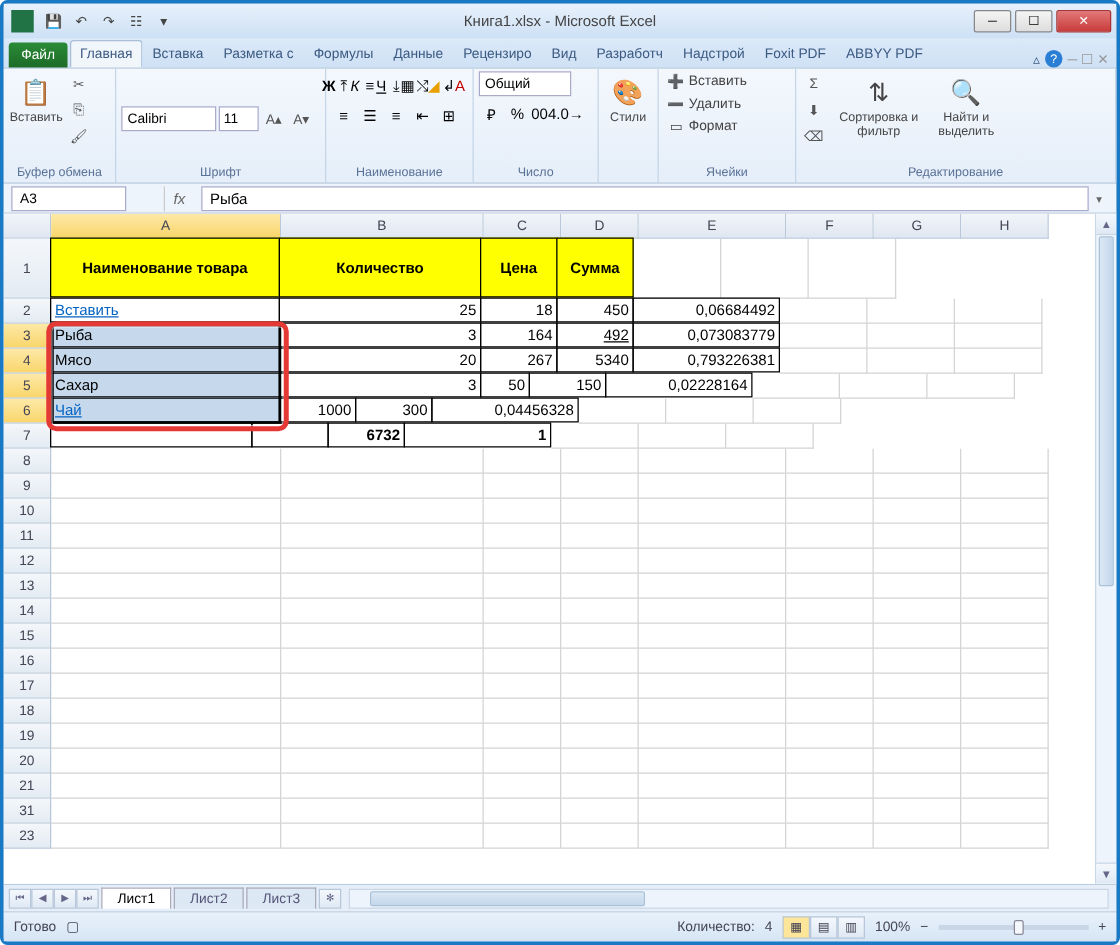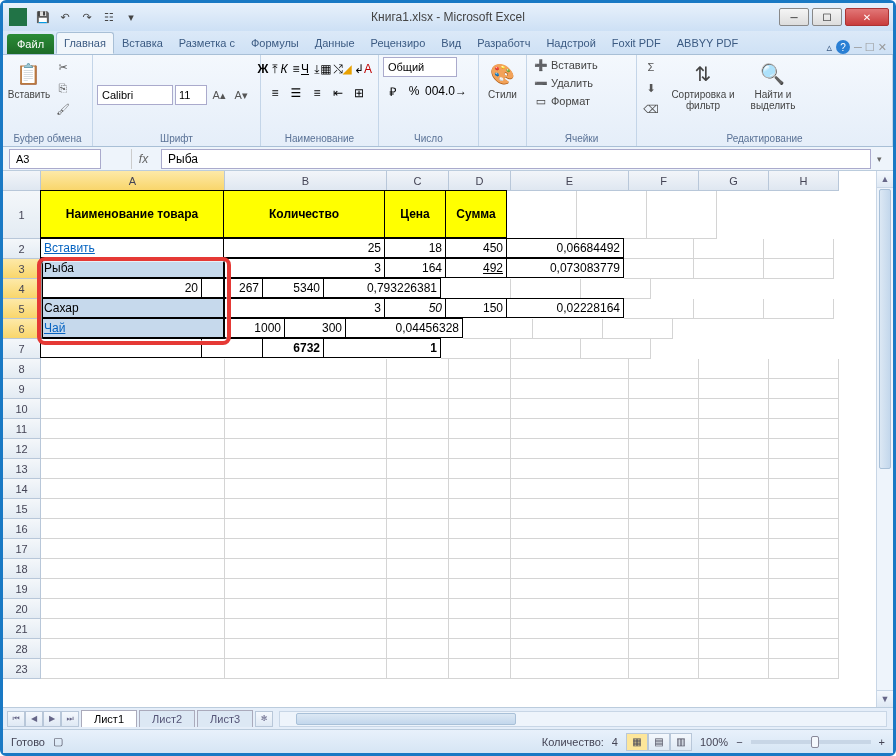--- a/index.html
+++ b/index.html
@@ -295,21 +295,21 @@
         <div class="rowh">12</div>
         <div class="rowh">13</div>
         <div class="rowh">14</div>
         <div class="rowh">15</div>
         <div class="rowh">16</div>
         <div class="rowh">17</div>
         <div class="rowh">18</div>
         <div class="rowh">19</div>
         <div class="rowh">20</div>
         <div class="rowh">21</div>
-        <div class="rowh">28</div>
+        <div class="rowh">31</div>
         <div class="rowh">23</div>
       </div>
     <div class="cells" id="cells">
         <div class="crow">
           <div class="cell header tbord" style="width: 184px; height: 48px;">Наименование товара</div>
           <div class="cell header tbord" style="width: 162px; height: 48px;">Количество</div>
           <div class="cell header tbord" style="width: 62px; height: 48px;">Цена</div>
           <div class="cell header tbord" style="width: 62px; height: 48px;">Сумма</div>
           <div class="cell " style="width: 70px; height: 48px;"></div>
           <div class="cell " style="width: 70px; height: 48px;"></div>
@@ -329,32 +329,33 @@
           <div class="cell tbord sel" style="width: 184px;">Рыба</div>
           <div class="cell tbord num" style="width: 162px;">3</div>
           <div class="cell tbord num" style="width: 62px;">164</div>
           <div class="cell tbord num" style="width: 62px; text-decoration: underline;">492</div>
           <div class="cell tbord num" style="width: 118px;">0,073083779</div>
           <div class="cell " style="width: 70px;"></div>
           <div class="cell " style="width: 70px;"></div>
           <div class="cell " style="width: 70px;"></div>
         </div>
         <div class="crow">
+          <div class="cell tbord sel" style="width: 184px;">Мясо</div>
           <div class="cell tbord num" style="width: 162px;">20</div>
           <div class="cell tbord num" style="width: 62px;">267</div>
           <div class="cell tbord num" style="width: 62px;">5340</div>
           <div class="cell tbord num" style="width: 118px;">0,793226381</div>
           <div class="cell " style="width: 70px;"></div>
           <div class="cell " style="width: 70px;"></div>
           <div class="cell " style="width: 70px;"></div>
         </div>
         <div class="crow">
           <div class="cell tbord sel" style="width: 184px;">Сахар</div>
           <div class="cell tbord num" style="width: 162px;">3</div>
-          <div class="cell tbord num" style="width: 62px; font-style: italic;">50</div>
+          <div class="cell tbord num" style="width: 40px;">50</div>
           <div class="cell tbord num" style="width: 62px;">150</div>
           <div class="cell tbord num" style="width: 118px;">0,02228164</div>
           <div class="cell " style="width: 70px;"></div>
           <div class="cell " style="width: 70px;"></div>
           <div class="cell " style="width: 70px;"></div>
         </div>
         <div class="crow">
           <div class="cell tbord link sel" style="width: 184px;">Чай</div>
           <div class="cell tbord num" style="width: 62px;">1000</div>
           <div class="cell tbord num" style="width: 62px;">300</div>

